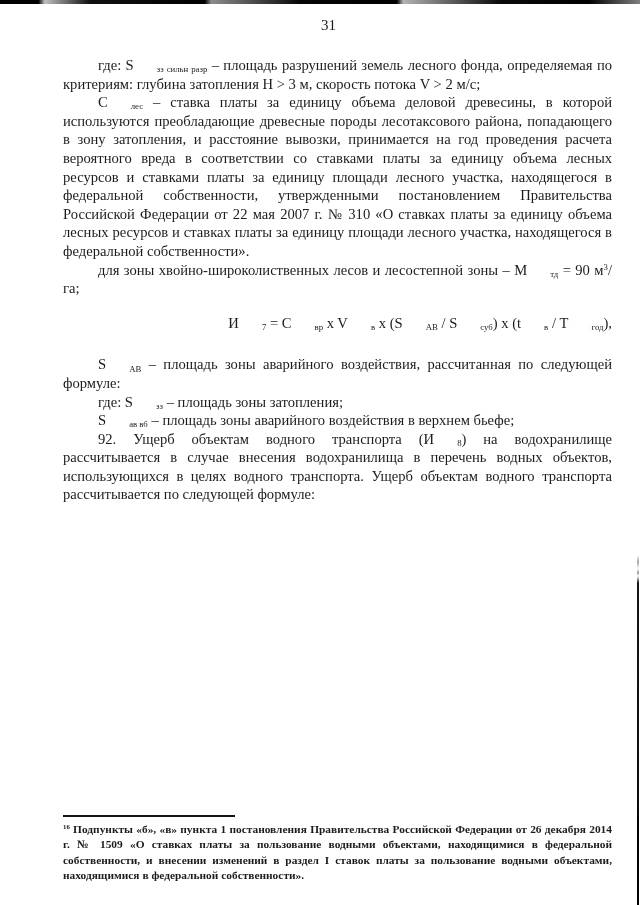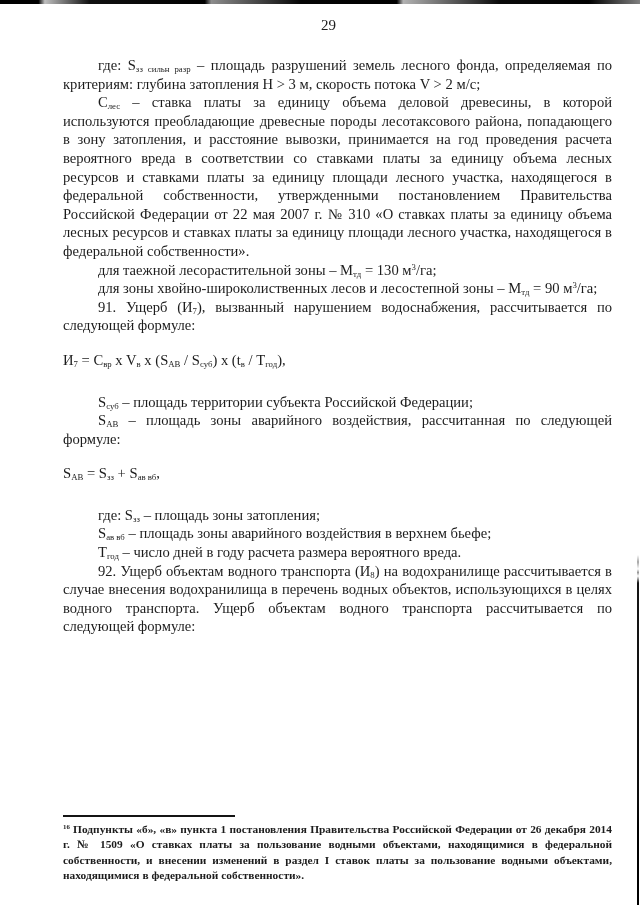--- a/index.html
+++ b/index.html
@@ -53,29 +53,30 @@
     margin: 6px 18px 22px 0;
   }
   .doc-body p {
     margin: 0;
     font-size: 14.6px;
     line-height: 18.6px;
     text-align: justify;
     text-indent: 35px;
   }
   .doc-body p.formula {
-    text-align: left;
+    text-align: right;
     text-indent: 0;
     margin: 16px 0 23px 0;
   }
   sub {
     font-size: 0.6em;
     line-height: 0;
     vertical-align: -0.25em;
     letter-spacing: 0;
+    margin-left: 23px;
   }
   sup {
     font-size: 0.6em;
     line-height: 0;
     vertical-align: 0.55em;
   }
   .footnote-block {
     margin-top: auto;
     padding-bottom: 22px;
   }
@@ -93,35 +94,30 @@
     text-align: justify;
   }
 </style>
 </head>
 <body>
 
 <div class="page">
   <div class="scan-line-top"></div>
   <div class="scan-line-right"></div>
 
-  <div class="page-number">29</div>
+  <div class="page-number">31</div>
 
   <div class="doc-body" id="doc-body">
       <p class="body-paragraph">где: S<sub>зз сильн разр</sub> – площадь разрушений земель лесного фонда, определяемая по критериям: глубина затопления Н &gt; 3 м, скорость потока V &gt; 2 м/с;</p>
       <p class="body-paragraph">С<sub>лес</sub> – ставка платы за единицу объема деловой древесины, в которой используются преобладающие древесные породы лесотаксового района, попадающего в зону затопления, и расстояние вывозки, принимается на год проведения расчета вероятного вреда в соответствии со ставками платы за единицу объема лесных ресурсов и ставками платы за единицу площади лесного участка, находящегося в федеральной собственности, утвержденными постановлением Правительства Российской Федерации от 22 мая 2007 г. № 310 «О ставках платы за единицу объема лесных ресурсов и ставках платы за единицу площади лесного участка, находящегося в федеральной собственности».</p>
-      <p class="body-paragraph">для таежной лесорастительной зоны – М<sub>тд</sub> = 130 м<sup>3</sup>/га;</p>
       <p class="body-paragraph">для зоны хвойно-широколиственных лесов и лесостепной зоны – М<sub>тд</sub> = 90 м<sup>3</sup>/га;</p>
-      <p class="body-paragraph">91. Ущерб (И<sub>7</sub>), вызванный нарушением водоснабжения, рассчитывается по следующей формуле:</p>
       <p class="formula">И<sub>7</sub> = С<sub>вр</sub> x V<sub>в</sub> x (S<sub>АВ</sub> / S<sub>суб</sub>) x (t<sub>в</sub> / Т<sub>год</sub>),</p>
-      <p class="body-paragraph">S<sub>суб</sub> – площадь территории субъекта Российской Федерации;</p>
       <p class="body-paragraph">S<sub>АВ</sub> – площадь зоны аварийного воздействия, рассчитанная по следующей формуле:</p>
-      <p class="formula">S<sub>АВ</sub> = S<sub>зз</sub> + S<sub>ав вб</sub>,</p>
       <p class="body-paragraph">где: S<sub>зз</sub> – площадь зоны затопления;</p>
       <p class="body-paragraph">S<sub>ав вб</sub> – площадь зоны аварийного воздействия в верхнем бьефе;</p>
-      <p class="body-paragraph">Т<sub>год</sub> – число дней в году расчета размера вероятного вреда.</p>
       <p class="body-paragraph">92. Ущерб объектам водного транспорта (И<sub>8</sub>) на водохранилище рассчитывается в случае внесения водохранилища в перечень водных объектов, использующихся в целях водного транспорта. Ущерб объектам водного транспорта рассчитывается по следующей формуле:</p>
     </div>
 
   <div class="footnote-block">
     <div class="footnote-sep"></div>
     <p id="footnote-text"><sup>16</sup> Подпункты «б», «в» пункта 1 постановления Правительства Российской Федерации от 26 декабря 2014 г. № 1509 «О ставках платы за пользование водными объектами, находящимися в федеральной собственности, и внесении изменений в раздел I ставок платы за пользование водными объектами, находящимися в федеральной собственности».</p>
   </div>
 </div>
 
 </body></html>

